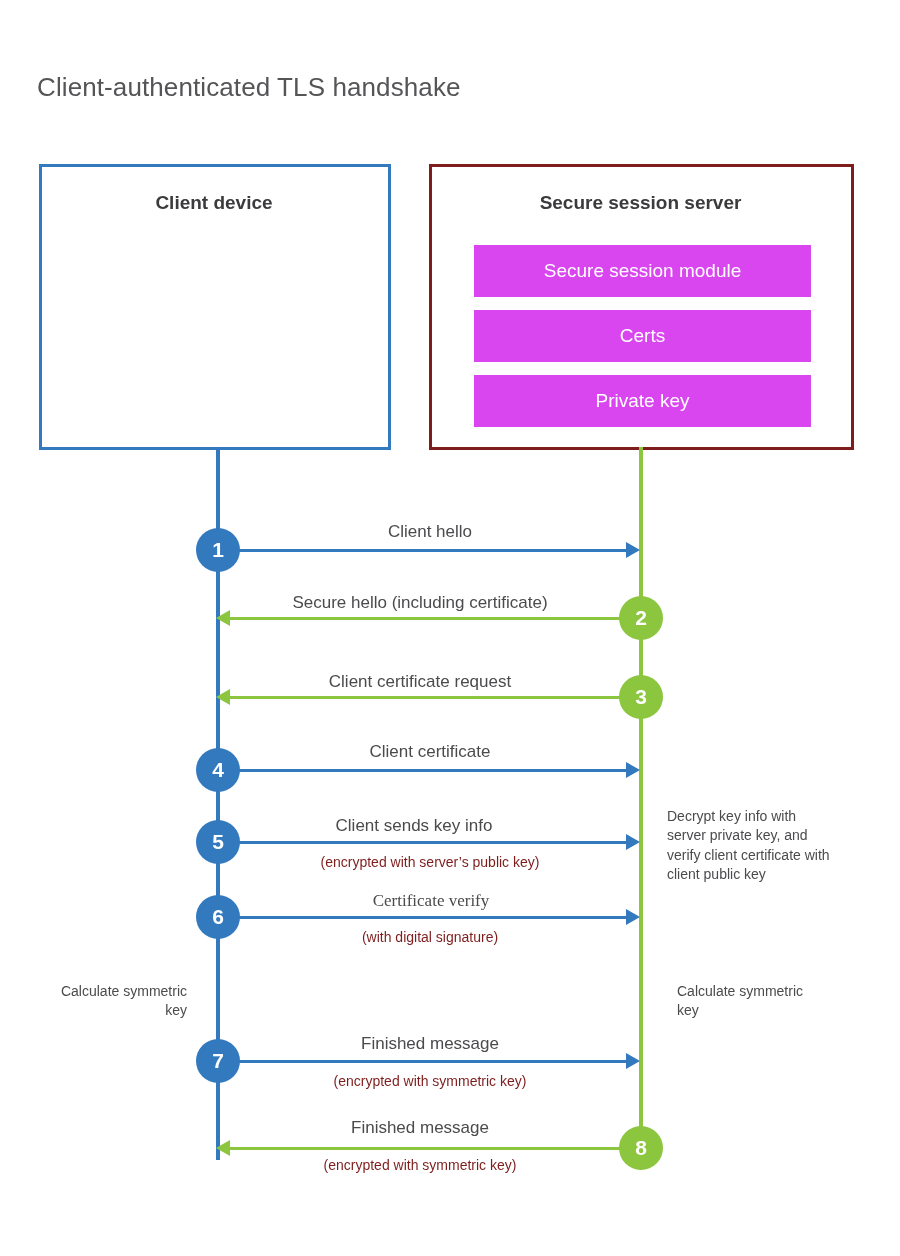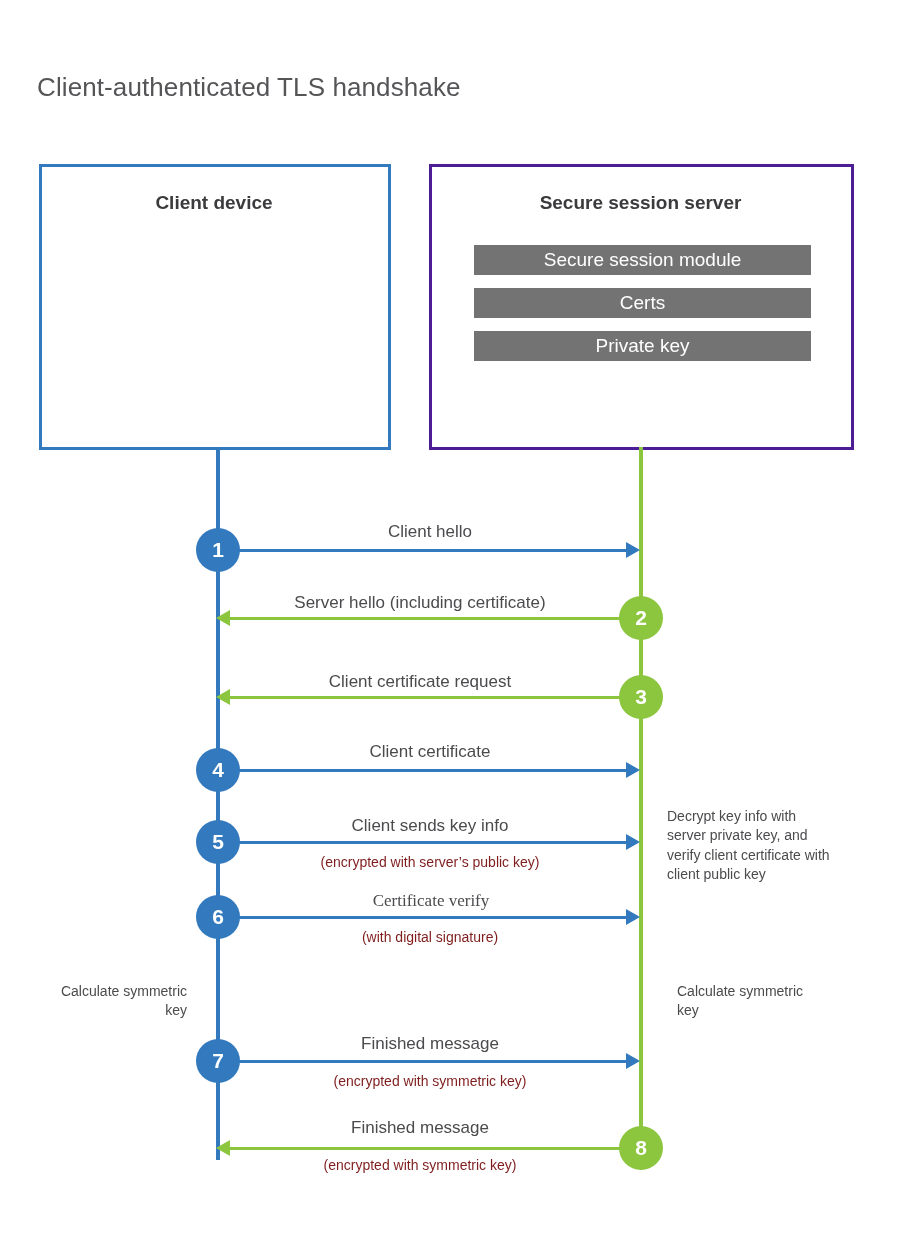--- a/index.html
+++ b/index.html
@@ -44,21 +44,21 @@
     top: 120px;
     width: 352px;
     height: 286px;
     border: 3px solid #3279be;
   }
   .party-box.server {
     left: 429px;
     top: 120px;
     width: 425px;
     height: 286px;
-    border: 3px solid #4c1d95;
+    border: 3px solid #7f1d1d;
   }
   .party-title {
     position: absolute;
     left: 0;
     right: 2px;
     top: 25px;
     text-align: center;
     font-size: 19px;
     font-weight: bold;
     color: #3b3b3d;
@@ -84,22 +84,22 @@
     padding: 0 10px;
     box-sizing: border-box;
   }
   .server-stack {
     position: absolute;
     left: 42px;
     top: 78px;
     width: 337px;
   }
   .server-block {
-    height: 30px;
-    background: #737373;
+    height: 52px;
+    background: #d946ef;
     display: flex;
     align-items: center;
     justify-content: center;
     color: #ffffff;
     font-size: 19px;
     margin-bottom: 13px;
   }
 
   
   .lifeline {
@@ -204,36 +204,36 @@
   </div>
 
   <div class="lifeline client"></div>
   <div class="lifeline server"></div>
 
   <div class="msg-label" style="left:218px; top:478px; width:424px;">Client hello</div>
   <div class="msg-line to-server" style="left:218px; top:505px; width:410px;"></div>
   <div class="arrow-head right" style="left:626px; top:498px;"></div>
   <div class="step-circle blue" style="left:196px; top:484px;">1</div>
 
-  <div class="msg-label" style="left:218px; top:549px; width:404px;">Server hello (including certificate)</div>
+  <div class="msg-label" style="left:218px; top:549px; width:404px;">Secure hello (including certificate)</div>
   <div class="msg-line to-client" style="left:230px; top:573px; width:410px;"></div>
   <div class="arrow-head left" style="left:216px; top:566px;"></div>
   <div class="step-circle green" style="left:619px; top:552px;">2</div>
 
   <div class="msg-label" style="left:218px; top:628px; width:404px;">Client certificate request</div>
   <div class="msg-line to-client" style="left:230px; top:652px; width:410px;"></div>
   <div class="arrow-head left" style="left:216px; top:645px;"></div>
   <div class="step-circle green" style="left:619px; top:631px;">3</div>
 
   <div class="msg-label" style="left:218px; top:698px; width:424px;">Client certificate</div>
   <div class="msg-line to-server" style="left:218px; top:725px; width:410px;"></div>
   <div class="arrow-head right" style="left:626px; top:718px;"></div>
   <div class="step-circle blue" style="left:196px; top:704px;">4</div>
 
-  <div class="msg-label" style="left:218px; top:772px; width:424px;">Client sends key info</div>
+  <div class="msg-label" style="left:202px; top:772px; width:424px;">Client sends key info</div>
   <div class="msg-line to-server" style="left:218px; top:797px; width:410px;"></div>
   <div class="arrow-head right" style="left:626px; top:790px;"></div>
   <div class="msg-sublabel" style="left:218px; top:810px; width:424px;">(encrypted with server’s public key)</div>
   <div class="step-circle blue" style="left:196px; top:776px;">5</div>
 
   <div class="msg-label" style="left:219px; top:847px; width:424px;font-family:Liberation Serif, serif;">Certificate verify</div>
   <div class="msg-line to-server" style="left:218px; top:872px; width:410px;"></div>
   <div class="arrow-head right" style="left:626px; top:865px;"></div>
   <div class="msg-sublabel" style="left:218px; top:885px; width:424px;">(with digital signature)</div>
   <div class="step-circle blue" style="left:196px; top:851px;">6</div>

